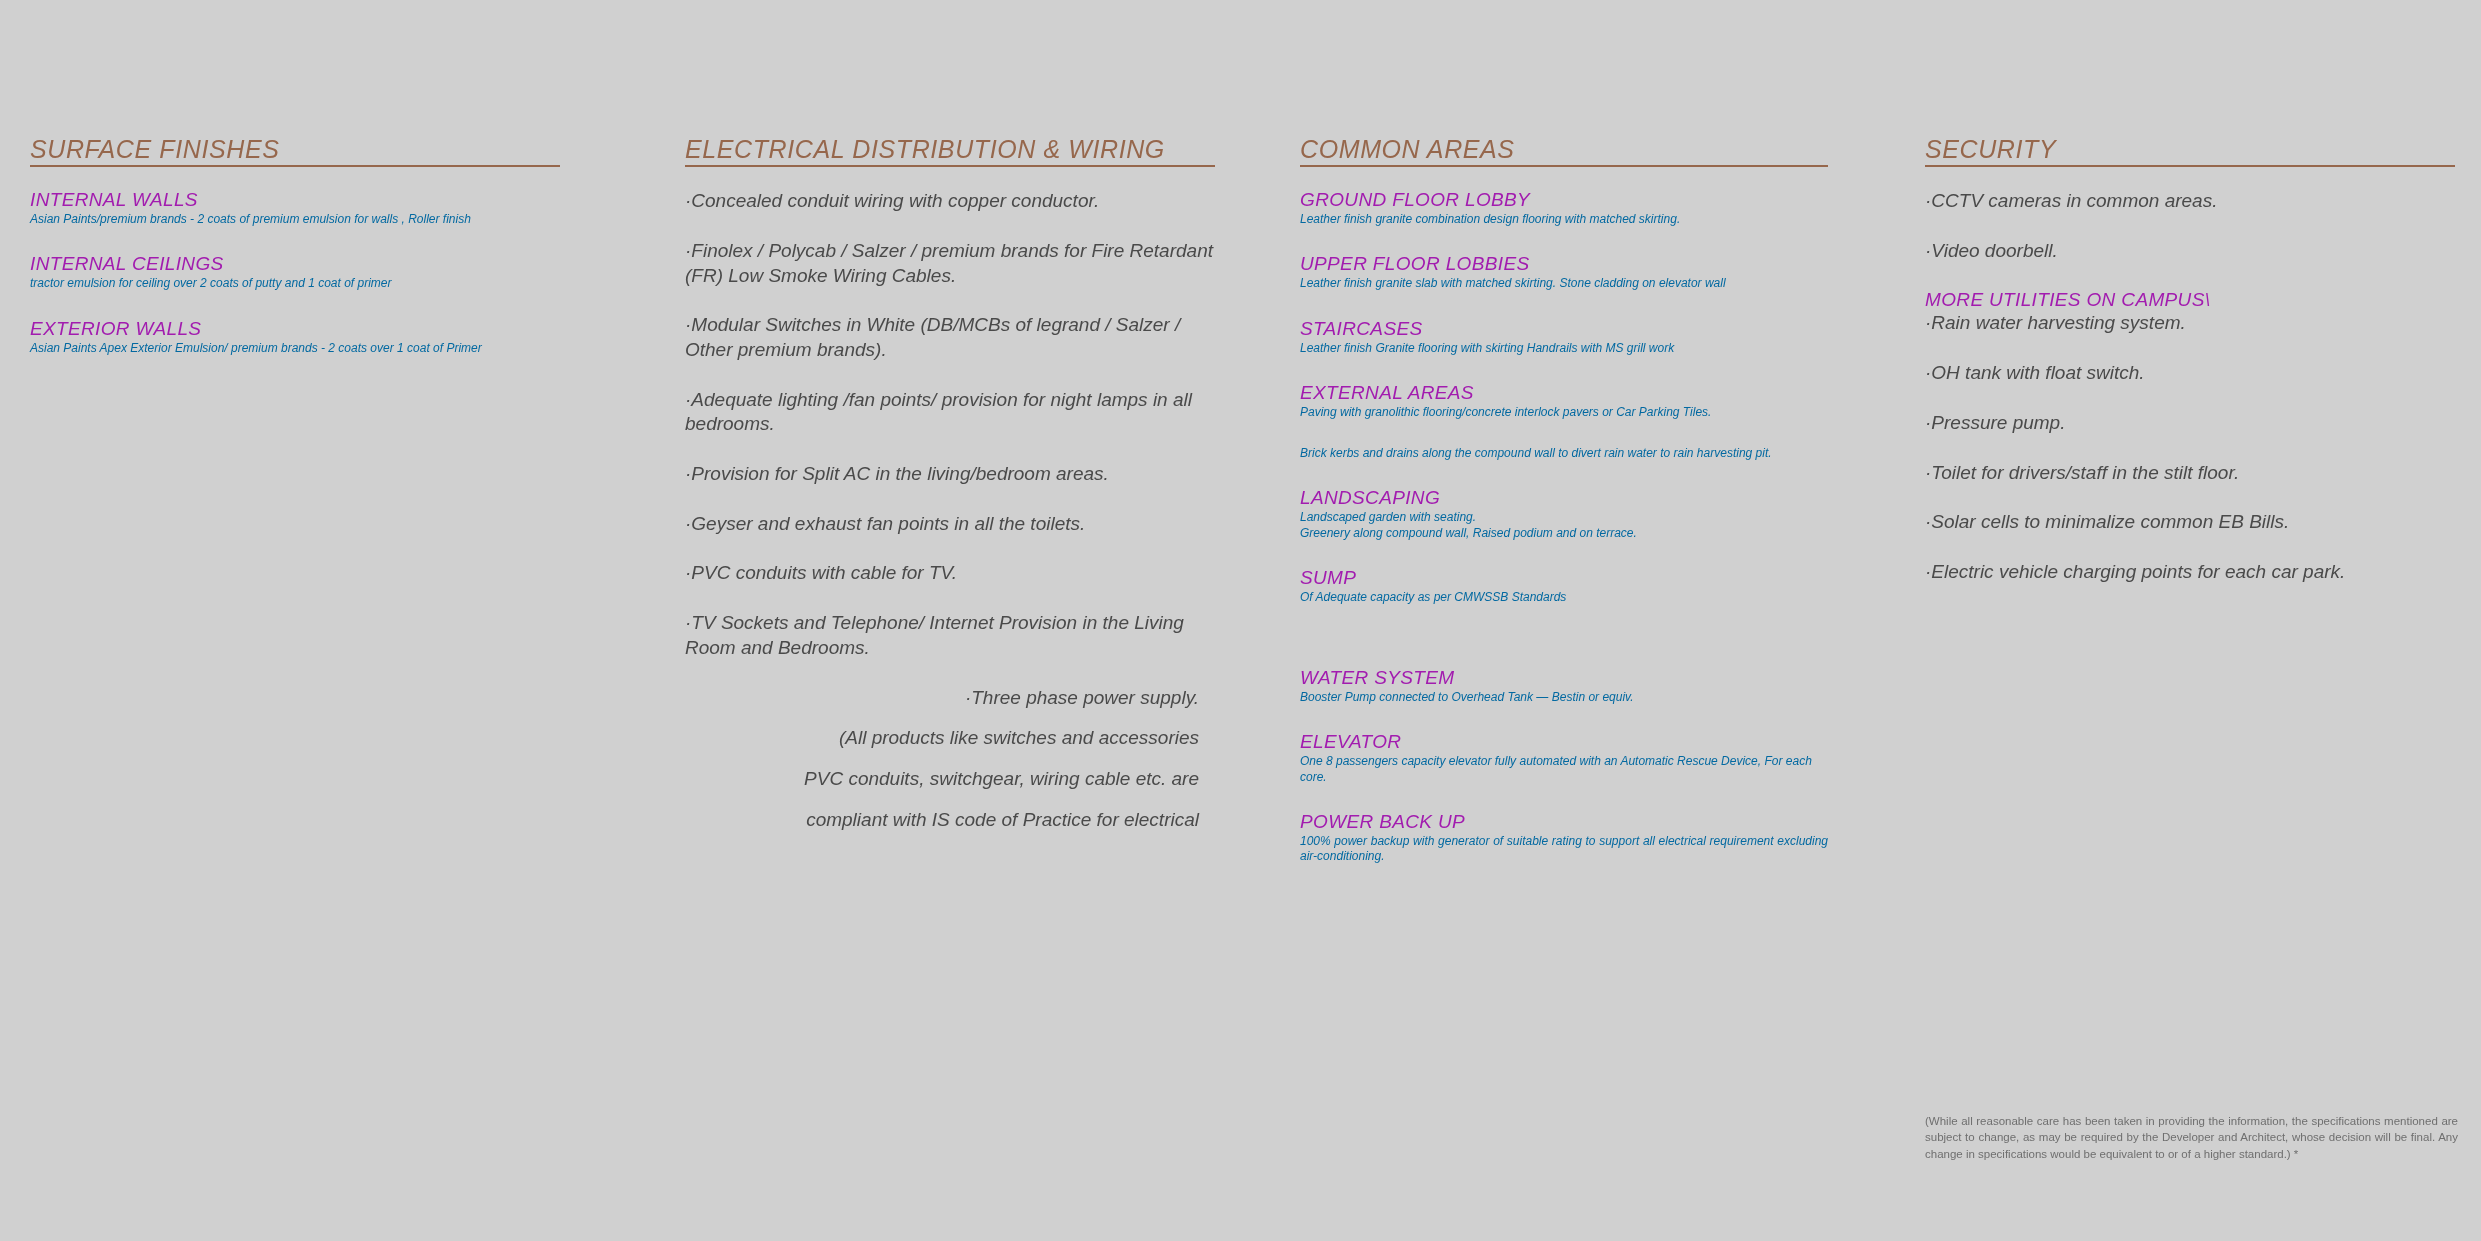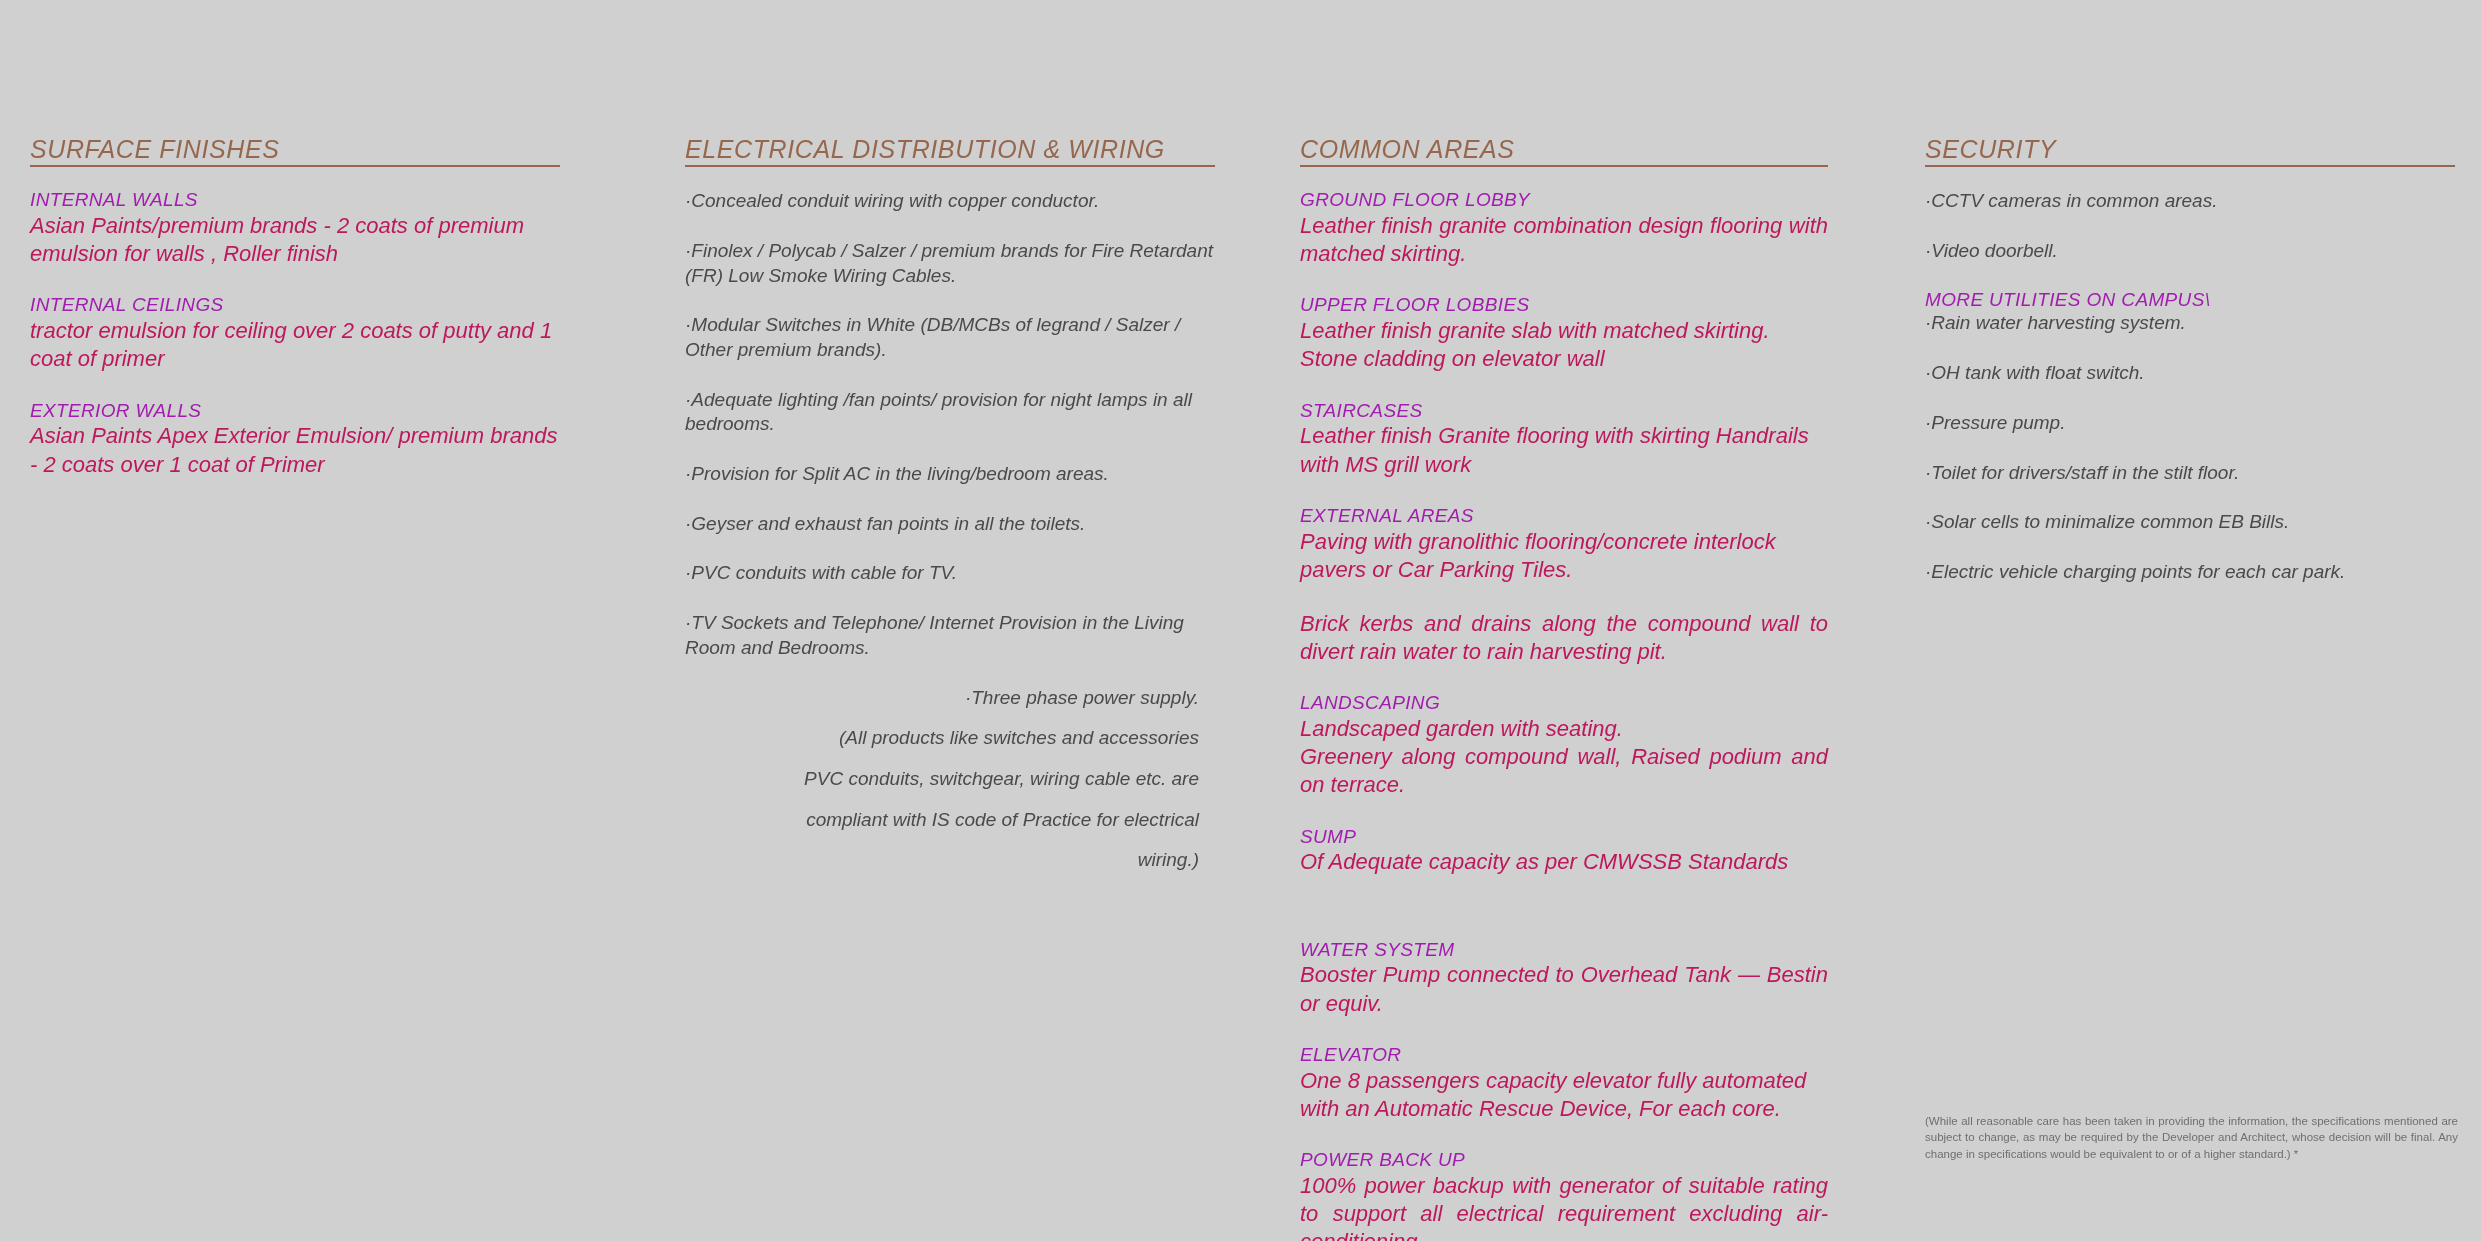--- a/index.html
+++ b/index.html
@@ -61,23 +61,23 @@
   .sub-head {
     font-size: 19px;
     font-weight: 400;
     color: #a21caf;
     letter-spacing: 0.35px;
     line-height: 1.15;
     margin: 0 0 1px 0;
     white-space: nowrap;
   }
   .sub-body {
-    font-size: 22px;
-    font-weight: 400;
-    color: #be185d;
+    font-size: 12px;
+    font-weight: 400;
+    color: #0369a1;
     line-height: 1.28;
     margin: 0;
   }
   .sub-body.justify { text-align: justify; text-align-last: left; }
 
   .block { margin-bottom: 26px; }
   .block.gap-lg { margin-bottom: 62px; }
   .block:last-child { margin-bottom: 0; }
 
   
@@ -140,21 +140,20 @@
       <p class="bullet">·Provision for Split AC in the living/bedroom areas.</p>
       <p class="bullet">·Geyser and exhaust fan points in all the toilets.</p>
       <p class="bullet">·PVC conduits with cable for TV.</p>
       <p class="bullet">·TV Sockets and Telephone/ Internet Provision in the Living Room and Bedrooms.</p>
 
       <div class="bullet">
         <p class="para">·Three phase power supply.</p>
         <p class="para">(All products like switches and accessories</p>
         <p class="para">PVC conduits, switchgear, wiring cable etc. are</p>
         <p class="para">compliant with IS code of Practice for electrical</p>
-        <p class="para">wiring.)</p>
       </div>
     </div>
 
     <div class="column col-3">
       <div class="col-head">COMMON AREAS</div>
       <div class="col-rule"></div>
 
       <div class="block">
         <div class="sub-head">GROUND FLOOR LOBBY</div>
         <p class="sub-body justify">Leather finish granite combination design flooring with matched skirting.</p>

